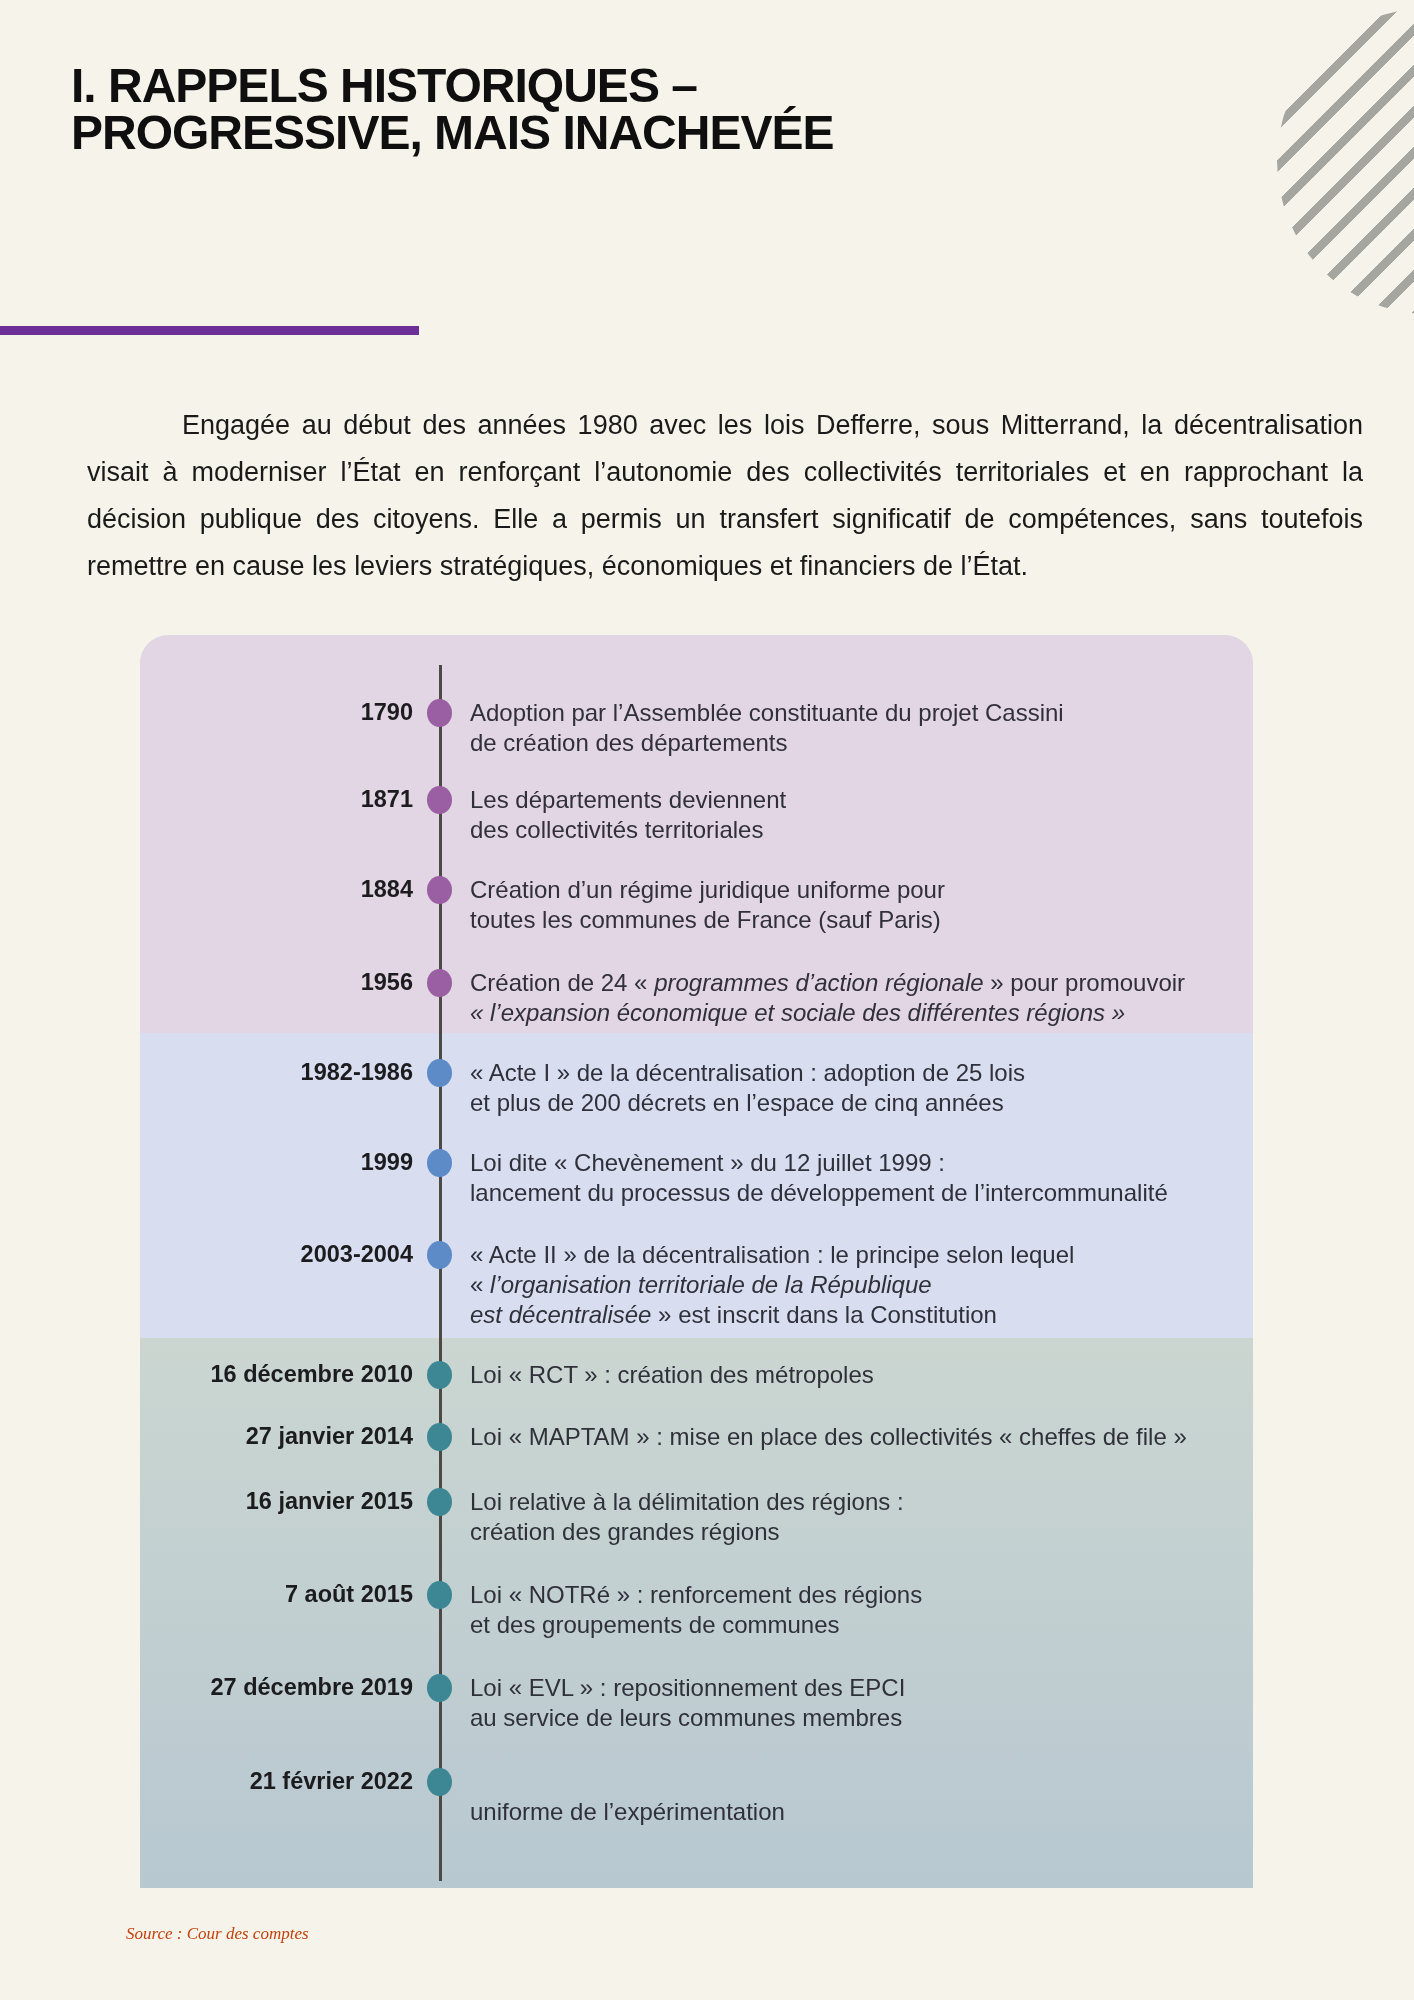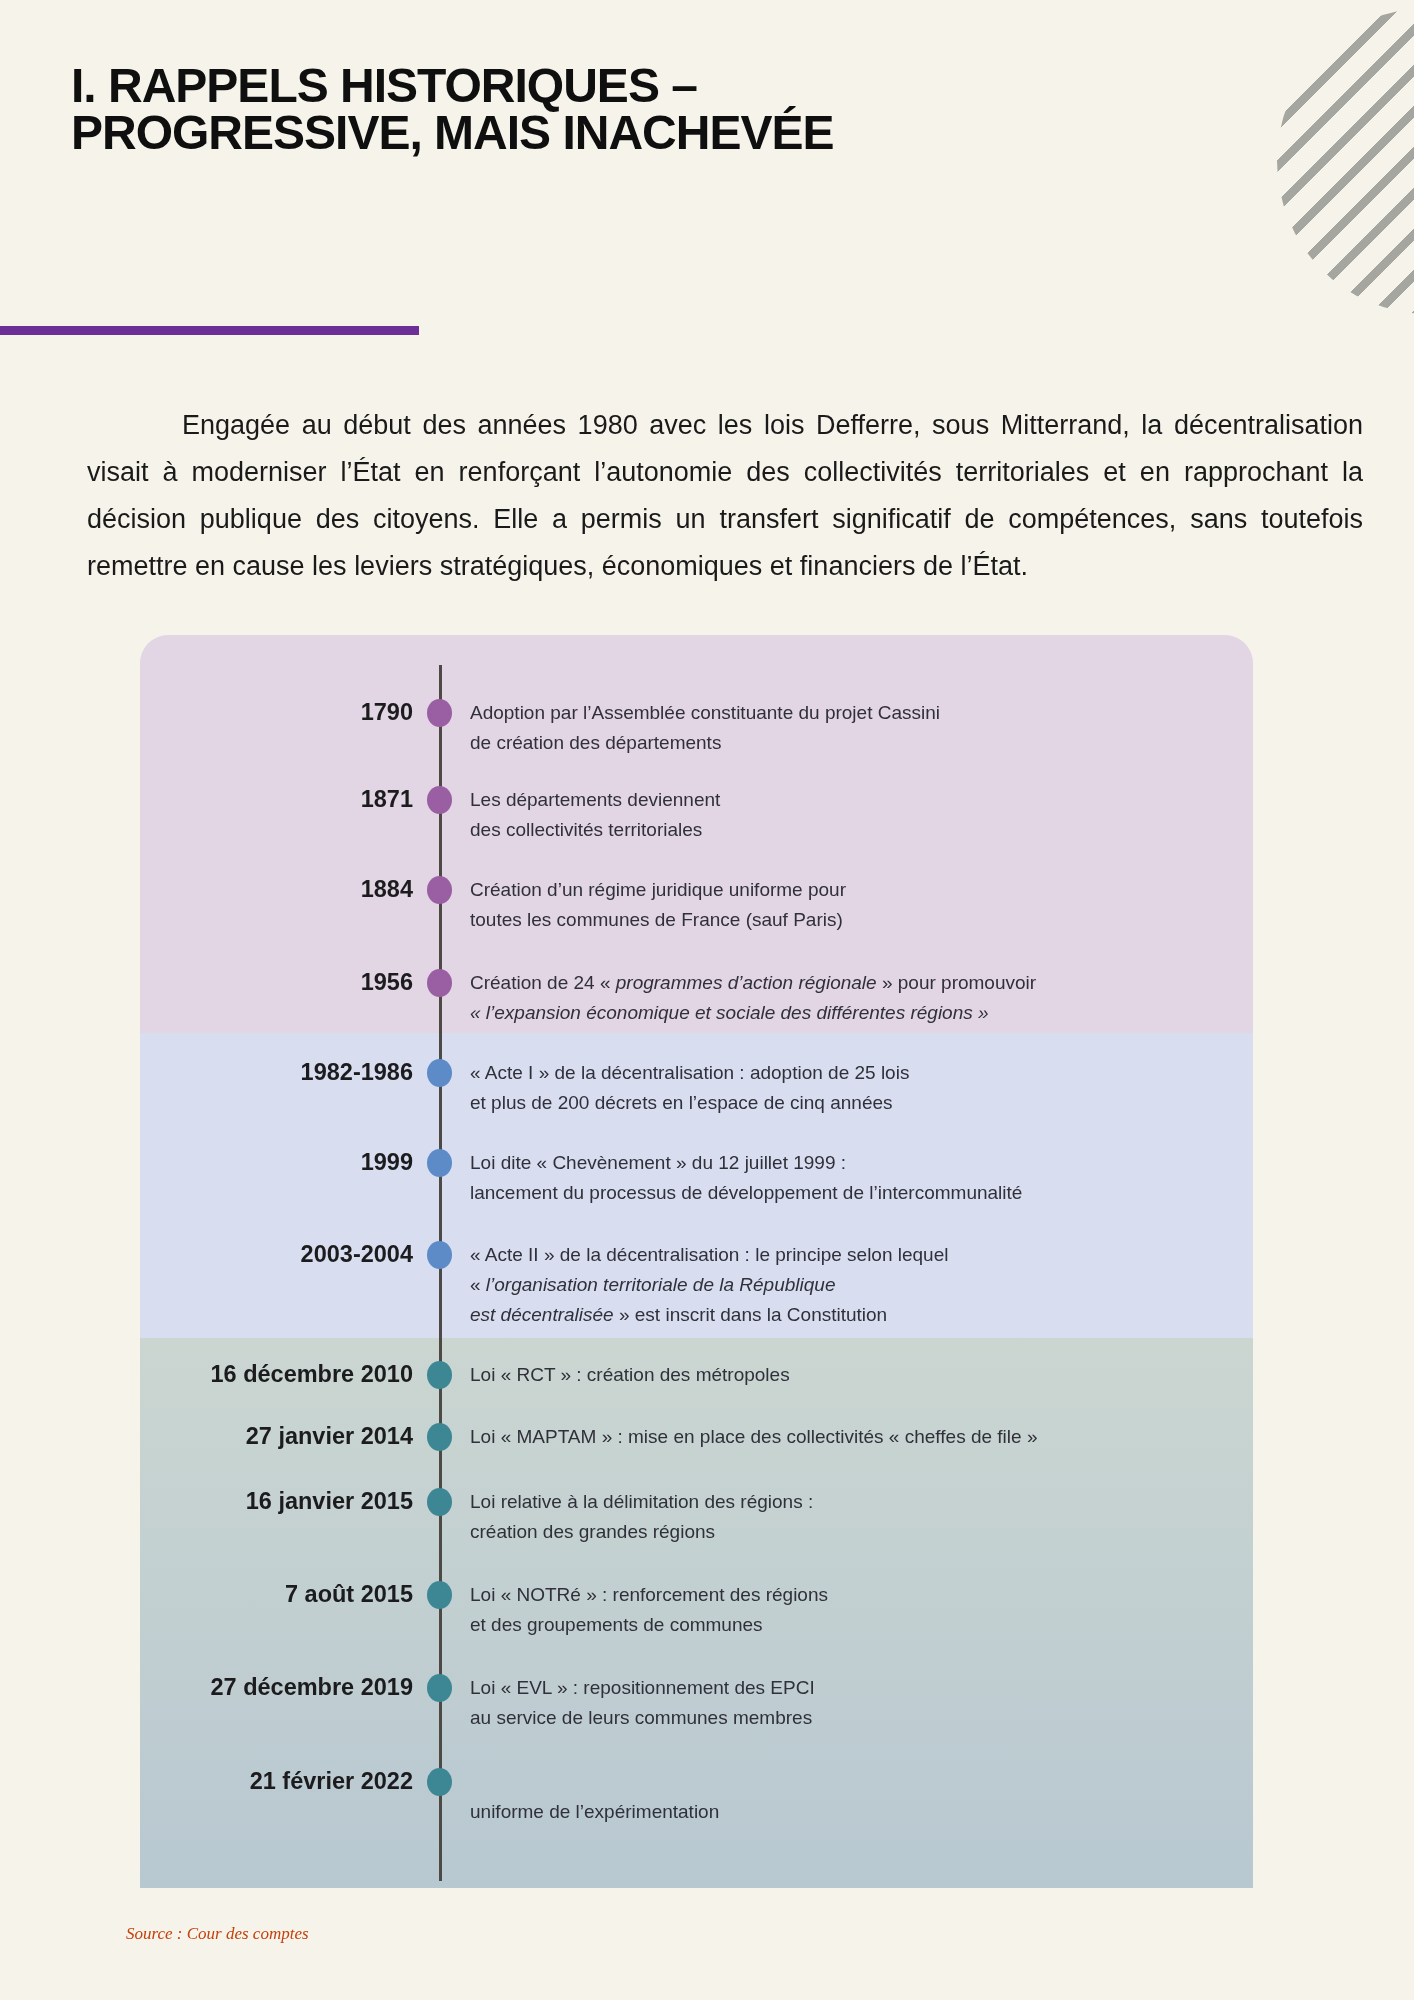--- a/index.html
+++ b/index.html
@@ -92,21 +92,21 @@
   .tdot{
     position:absolute;
     left:287px; top:1px;
     width:25px; height:28px;
     border-radius:50%;
   }
   .ttext{
     position:absolute;
     left:330px; top:0;
     width:760px;
-    font-size:19px;
+    font-size:24px;
     line-height:30px;
     color:#30303A;
   }
   .ttext em{font-style:italic;}
 
   
   .source{
     position:absolute;
     left:114px; top:1924px;
     font-family:"Liberation Serif", serif;

